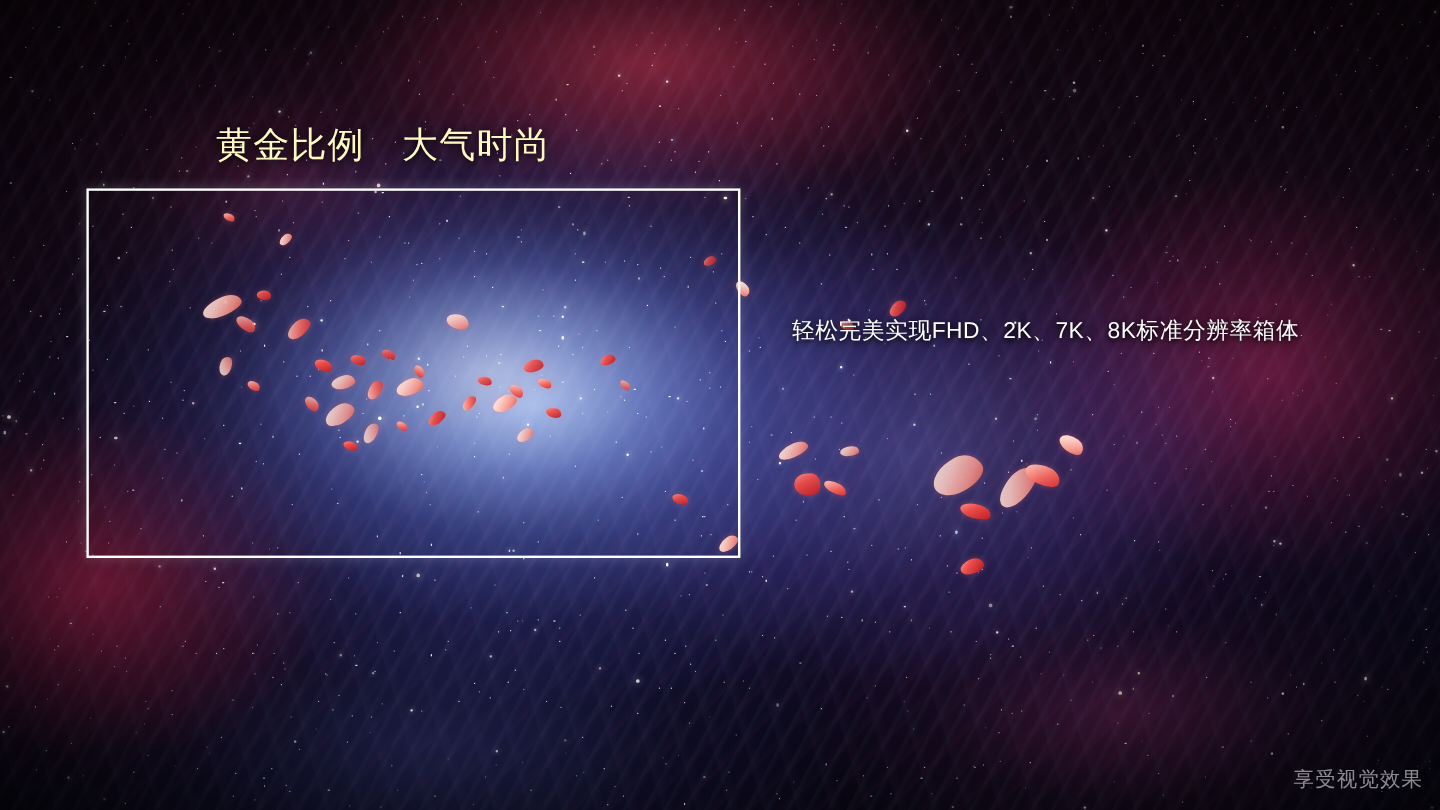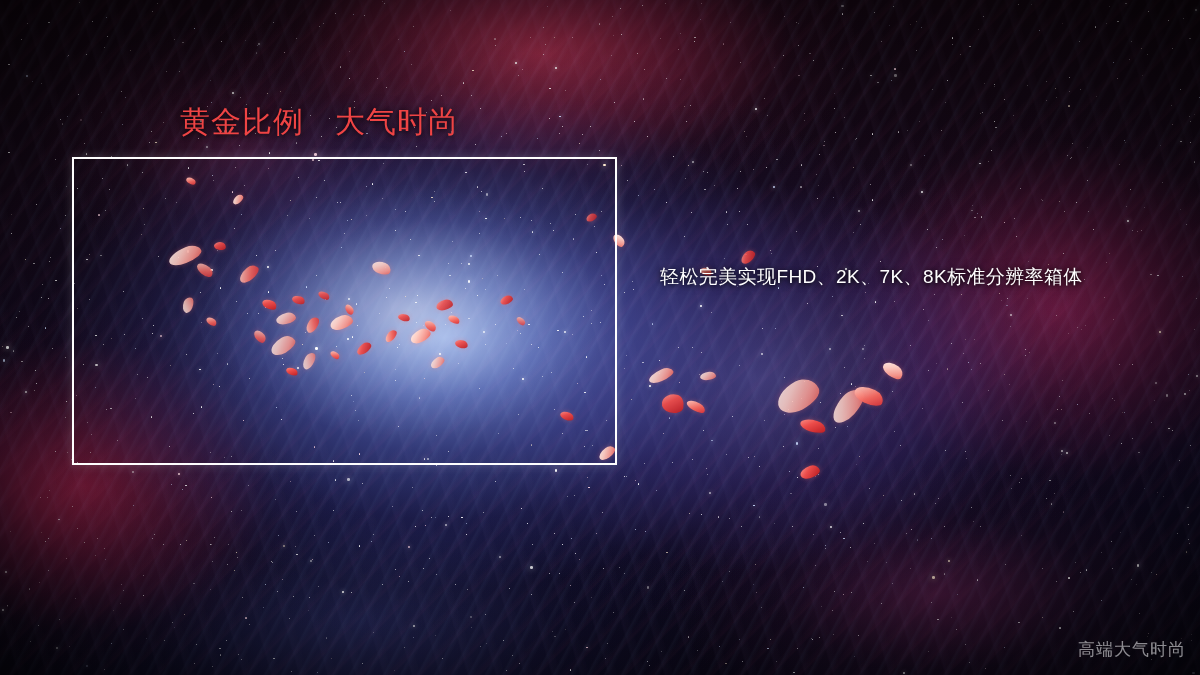--- a/index.html
+++ b/index.html
@@ -159,21 +159,21 @@
     box-shadow: 0 0 10px rgba(255,255,255,0.18);
   }
 
   
   .title {
     position: absolute;
     left: 180px;
     top: 103px;
     font-size: 30px;
     line-height: 1.25;
-    color: #ef4444;
+    color: #fef9c3;
     letter-spacing: 1px;
     white-space: pre;
     text-shadow: 0 1px 5px rgba(0,0,0,0.75), 0 0 14px rgba(0,0,0,0.5);
   }
 
   .body-text {
     position: absolute;
     left: 660px;
     top: 255px;
     width: 500px;
@@ -1410,15 +1410,15 @@
     </div>
 
   <div class="screen-frame"></div>
 
   <div class="title">黄金比例　大气时尚</div>
 
   <div class="body-text">
     <div class="line">轻松完美实现FHD、2K、7K、8K标准分辨率箱体</div>
   </div>
 
-  <div class="watermark">高端大气时尚</div>
+  <div class="watermark">享受视觉效果</div>
 
 </div>
 
 </body></html>

